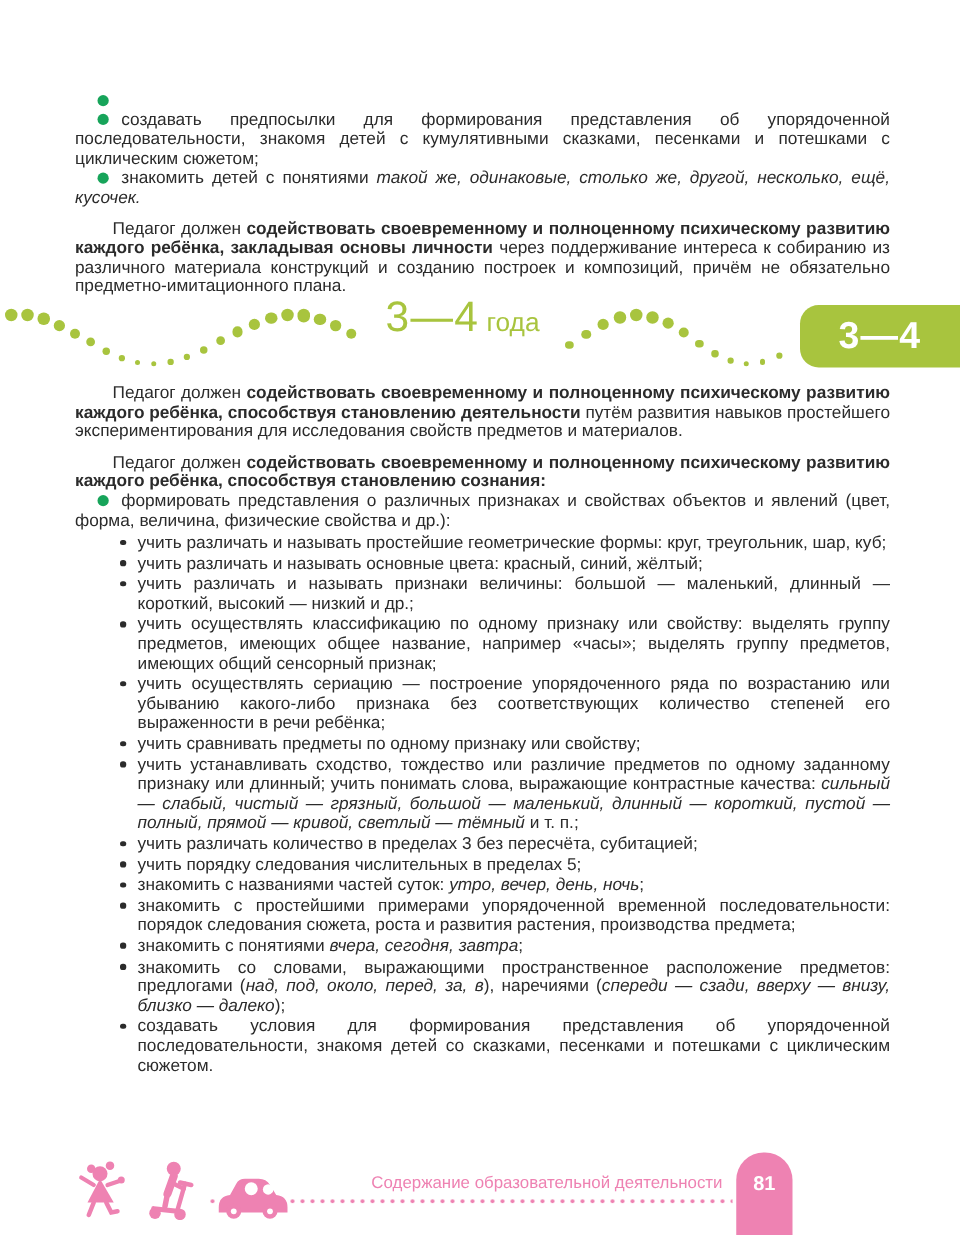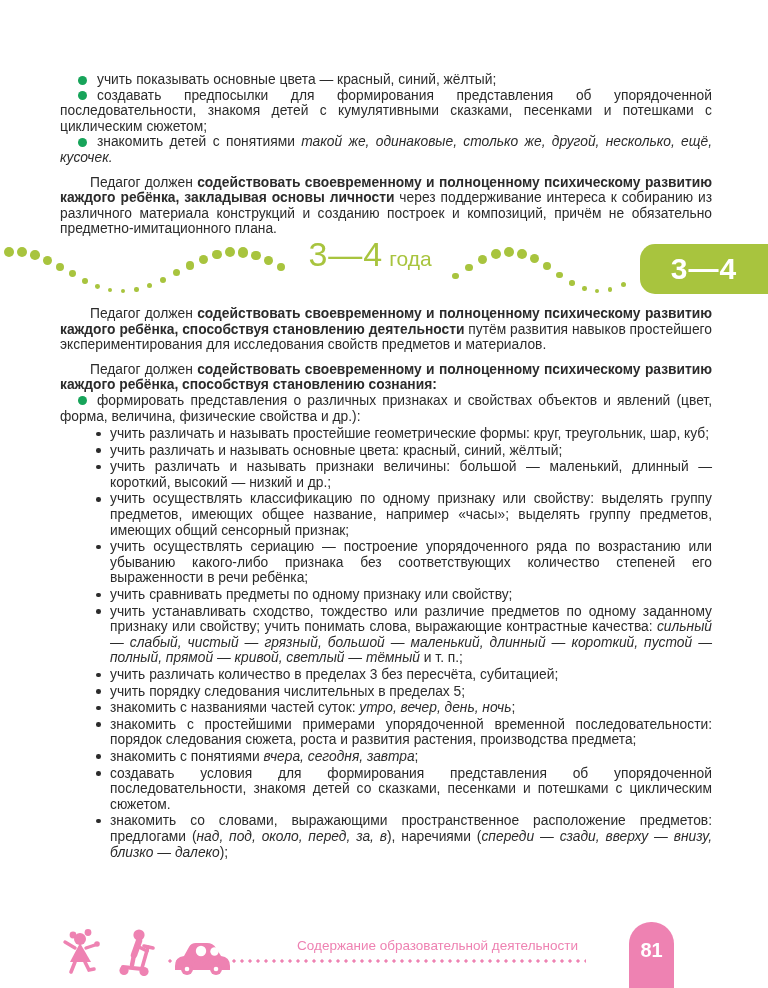--- a/index.html
+++ b/index.html
@@ -57,30 +57,30 @@
     color:var(--pink);font-size:13.5px;white-space:nowrap;
   }
   .footer-dots{
     position:absolute;left:166px;top:958px;width:420px;height:6px;
     background-image:radial-gradient(circle, var(--pink) 1.5px, transparent 1.7px);
     background-size:8px 6px;background-repeat:repeat-x;background-position:0 50%;
   }
   .page-tab{
     position:absolute;left:589px;top:922px;width:45px;height:66px;
     background:var(--pink);border-radius:22px 22px 0 0;
-    color:#fff;font-weight:bold;font-size:20px;text-align:center;padding-top:17px;margin-left:40px;
+    color:#fff;font-weight:bold;font-size:16px;text-align:center;padding-top:17px;
   }
 </style>
 </head>
 <body>
 
 <div class="content">
 
   <div>
-      <p class="intro-item"><span class="gdot"></span><span>учить показывать основные цвета — красный, синий, жёлтый;</span></p>
+      <p class="intro-item"><span class="gdot"></span></p>
       <p class="intro-item"><span class="gdot"></span><span>создавать предпосылки для формирования представления об упорядоченной последовательности, знакомя детей с кумулятивными сказками, песенками и потешками с циклическим сюжетом;</span></p>
       <p class="intro-item"><span class="gdot"></span><span>знакомить детей с понятиями </span><span class="i">такой же, одинаковые, столько же, другой, несколько, ещё, кусочек.</span></p>
     </div>
 
   <p class="para"><span>Педагог должен </span><span class="b">содействовать своевременному и полноценному психическому развитию каждого ребёнка, закладывая основы личности</span><span> через поддерживание интереса к собиранию из различного материала конструкций и созданию построек и композиций, причём не обязательно предметно-имитационного плана.</span></p>
 
   <div class="wave">
     <div class="sec-title">
       <span class="sec-num">3—4</span><span class="sec-word">года</span>
     </div>
@@ -130,28 +130,28 @@
       <p class="intro-item"><span class="gdot"></span><span>формировать представления о различных признаках и свойствах объектов и явлений (цвет, форма, величина, физические свойства и др.):</span></p>
     </div>
 
   <ul class="sub-list">
       <li><span class="bdot"></span><span>учить различать и называть простейшие геометрические формы: круг, треугольник, шар, куб;</span></li>
       <li><span class="bdot"></span><span>учить различать и называть основные цвета: красный, синий, жёлтый;</span></li>
       <li><span class="bdot"></span><span>учить различать и называть признаки величины: большой — маленький, длинный — короткий, высокий — низкий и др.;</span></li>
       <li><span class="bdot"></span><span>учить осуществлять классификацию по одному признаку или свойству: выделять группу предметов, имеющих общее название, например «часы»; выделять группу предметов, имеющих общий сенсорный признак;</span></li>
       <li><span class="bdot"></span><span>учить осуществлять сериацию — построение упорядоченного ряда по возрастанию или убыванию какого-либо признака без соответствующих количество степеней его выраженности в речи ребёнка;</span></li>
       <li><span class="bdot"></span><span>учить сравнивать предметы по одному признаку или свойству;</span></li>
-      <li><span class="bdot"></span><span>учить устанавливать сходство, тождество или различие предметов по одному заданному признаку или свойству; учить понимать слова, выражающие контрастные качества: </span><span class="i">сильный — слабый, чистый — грязный, большой — маленький, длинный — короткий, пустой — полный, прямой — кривой, светлый — тёмный</span><span> и т. п.;</span></li>
+      <li><span class="bdot"></span><span>учить устанавливать сходство, тождество или различие предметов по одному заданному признаку или длинный; учить понимать слова, выражающие контрастные качества: </span><span class="i">сильный — слабый, чистый — грязный, большой — маленький, длинный — короткий, пустой — полный, прямой — кривой, светлый — тёмный</span><span> и т. п.;</span></li>
       <li><span class="bdot"></span><span>учить различать количество в пределах 3 без пересчёта, субитацией;</span></li>
       <li><span class="bdot"></span><span>учить порядку следования числительных в пределах 5;</span></li>
       <li><span class="bdot"></span><span>знакомить с названиями частей суток: </span><span class="i">утро, вечер, день, ночь</span><span>;</span></li>
       <li><span class="bdot"></span><span>знакомить с простейшими примерами упорядоченной временной последовательности: порядок следования сюжета, роста и развития растения, производства предмета;</span></li>
       <li><span class="bdot"></span><span>знакомить с понятиями </span><span class="i">вчера, сегодня, завтра</span><span>;</span></li>
+      <li><span class="bdot"></span><span>знакомить со словами, выражающими пространственное расположение предметов: предлогами (</span><span class="i">над, под, около, перед, за, в</span><span>), наречиями (</span><span class="i">спереди — сзади, вверху — внизу, близко — далеко</span><span>);</span></li>
       <li><span class="bdot"></span><span>создавать условия для формирования представления об упорядоченной последовательности, знакомя детей со сказками, песенками и потешками с циклическим сюжетом.</span></li>
-      <li><span class="bdot"></span><span>знакомить со словами, выражающими пространственное расположение предметов: предлогами (</span><span class="i">над, под, около, перед, за, в</span><span>), наречиями (</span><span class="i">спереди — сзади, вверху — внизу, близко — далеко</span><span>);</span></li>
     </ul>
 
 </div>
 
 <div class="footer-icons">
   <svg width="44" height="48" viewBox="0 0 44 48" fill="currentColor">
     <circle cx="13" cy="7" r="3.4"></circle>
       <circle cx="28" cy="4.5" r="3.4"></circle>
     <circle cx="20" cy="11" r="6"></circle>
     <path d="M20 15 L10 34 L31 34 Z"></path>

